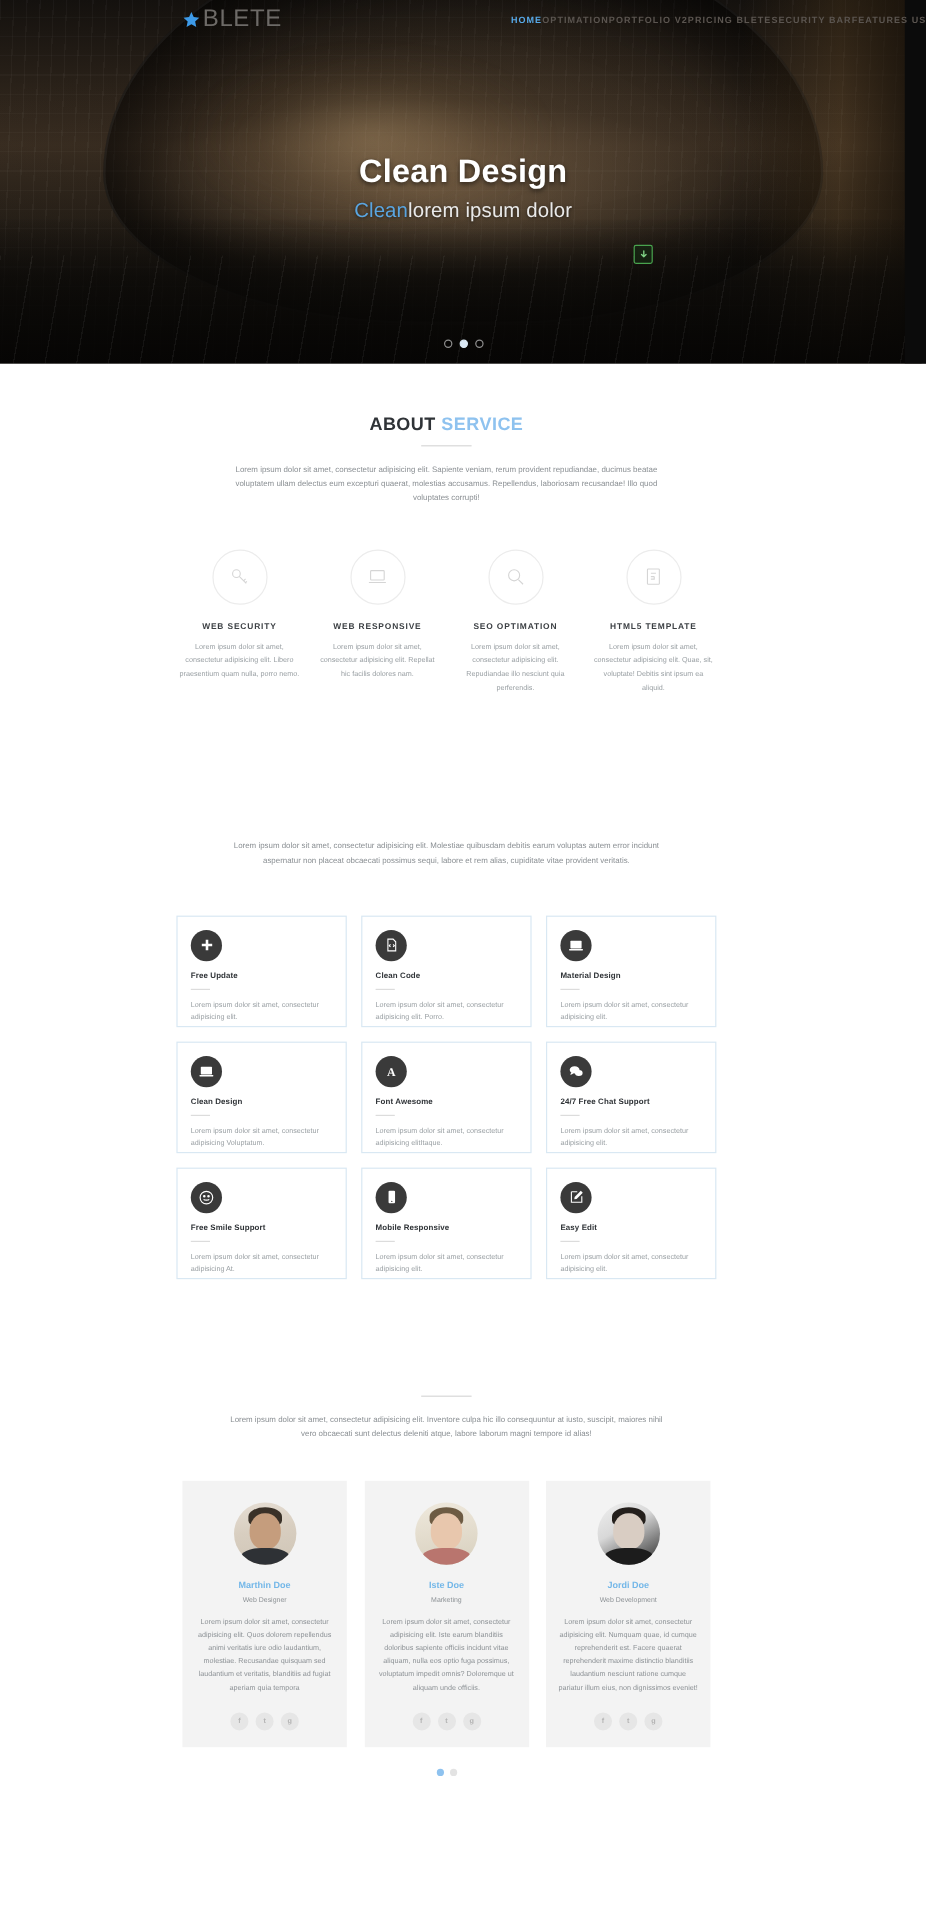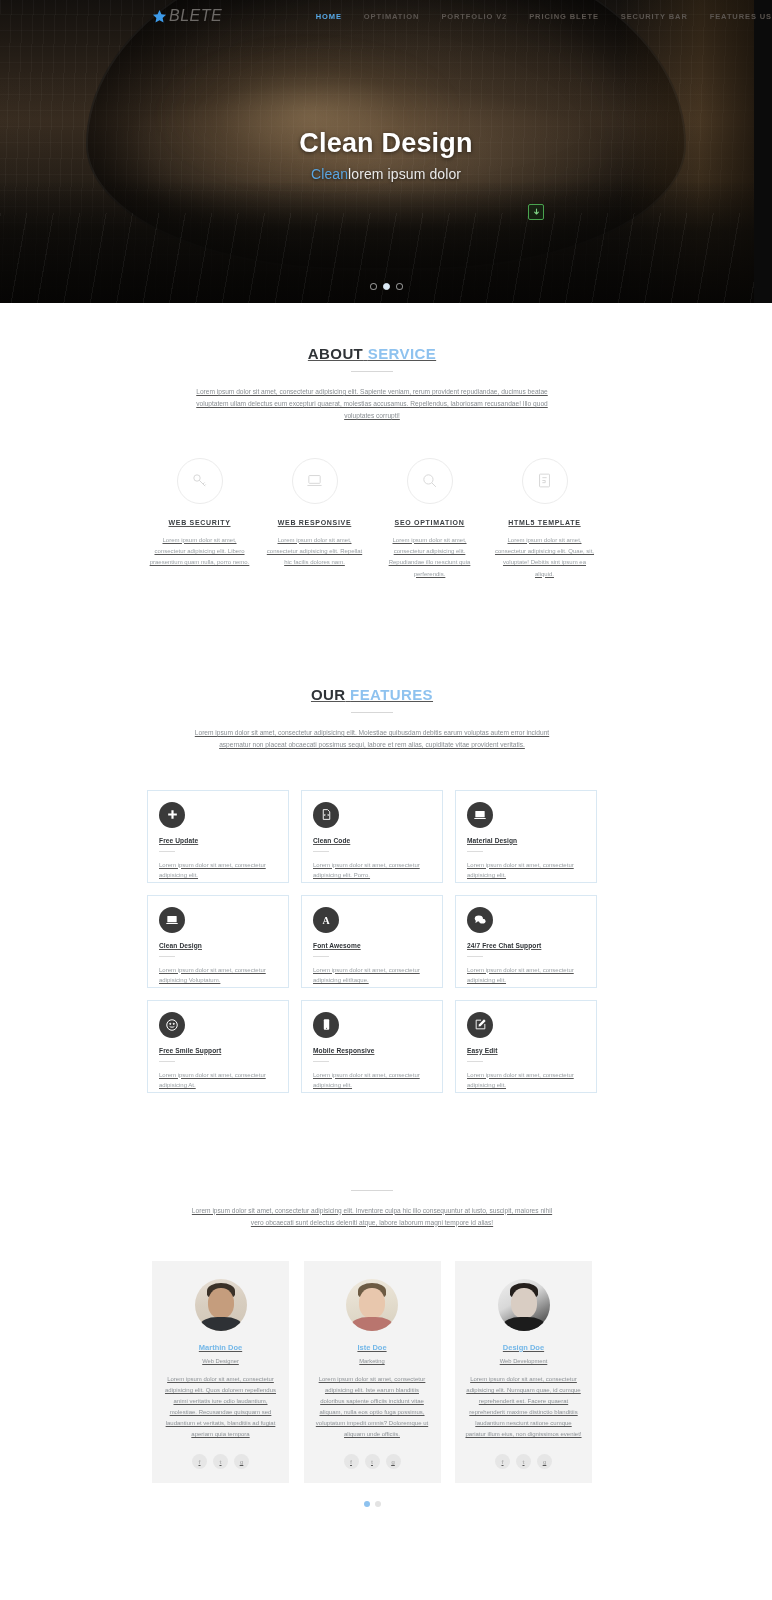--- a/index.html
+++ b/index.html
@@ -62,43 +62,42 @@
   
   .nav {
     position:absolute; top:0; left:0; right:0; height:32px;
     display:flex; align-items:center; z-index:8;
   }
   .logo { display:flex; align-items:center; margin-left:152px; gap:2px; }
   .logo-star {
     width:15px; height:15px; display:block;
   }
   .logo-text {
-    font-size:16px; letter-spacing:.5px; font-weight:400;
+    font-size:20px; letter-spacing:.5px; font-weight:400;
     color:#6d6a67;
-    font-style:italic;
   }
   .nav-links {
     margin-left:auto; 
-    display:flex; align-items:center; gap:22px;
+    display:flex; align-items:center; 
   }
   .nav-links a {
     font-size:7.5px; letter-spacing:.9px; font-weight:700;
     color:#5b5550; text-decoration:none; white-space:nowrap;
   }
   .nav-links a.active { color:#57a9e8; }
 
   .hero-center {
     position:absolute; left:0; right:0; top:128px; text-align:center; z-index:6;
   }
   .hero-title {
     font-size:27px; font-weight:700; color:#fff; letter-spacing:.2px;
     text-shadow:0 1px 4px rgba(0,0,0,.6);
   }
   .hero-sub {
-    margin-top:7px; font-size:14px; color:#e9e9e9; letter-spacing:.1px;
+    margin-top:7px; font-size:17px; color:#e9e9e9; letter-spacing:.1px;
     text-shadow:0 1px 3px rgba(0,0,0,.6);
   }
   .hero-sub .accent { color:#5aa5e0; }
 
   .scroll-btn {
     position:absolute; right:228px; top:204px; width:16px; height:16px;
     border:1px solid #49a34e; border-radius:2px;
     background:rgba(20,45,20,0.55);
     display:flex; align-items:center; justify-content:center;
     z-index:7; cursor:pointer;
@@ -110,21 +109,21 @@
     display:flex; justify-content:center; gap:6px; z-index:7;
   }
   .dot {
     width:7px; height:7px; border-radius:50%;
     border:1px solid rgba(255,255,255,.55);
     background:rgba(0,0,0,.35); cursor:pointer;
   }
   .dot.active { background:#dbe9f5; border-color:#dbe9f5; }
 
   
-  .section { width:744px;text-decoration:underline; }
+  .section { width:744px; }
   .sec-head { text-align:center; }
   .sec-title {
     font-size:15px; font-weight:700; letter-spacing:.4px; color:#2f3337;
   }
   .sec-title .accent { color:#8ec2ef; }
   .sec-rule {
     width:42px; height:1px; background:#d7d7d7; margin:9px auto 0;
   }
   .sec-desc {
     margin:14px auto 0; width:370px; text-align:center;
@@ -341,24 +340,20 @@
           </svg>
         </div>
         <div class="svc-name">HTML5 TEMPLATE</div>
         <div class="svc-desc">Lorem ipsum dolor sit amet, consectetur adipisicing elit. Quae, sit, voluptate! Debitis sint ipsum ea aliquid.</div>
       </div>
 
     </div>
   </section>
 
   <section class="section features">
-    <div class="sec-head">
-      <div class="sec-title"><span>OUR</span> <span class="accent">FEATURES</span></div>
-      <div class="sec-rule"></div>
-    </div>
     <p class="sec-desc">Lorem ipsum dolor sit amet, consectetur adipisicing elit. Molestiae quibusdam debitis earum voluptas autem error incidunt aspernatur non placeat obcaecati possimus sequi, labore et rem alias, cupiditate vitae provident veritatis.</p>
 
     <div class="feat-grid">
 
       <div class="feat-card">
         <div class="feat-ico">
           <svg width="13" height="13" viewBox="0 0 24 24" fill="#fff">
               <path d="M10 4h4v6h6v4h-6v6h-4v-6H4v-4h6z"></path>
             </svg>
         </div>
@@ -507,21 +502,21 @@
           <span class="tm-soc">g</span>
         </div>
       </div>
 
       <div class="team-card">
         <div class="avatar av3">
           <div class="av-hair"></div>
           <div class="av-face"></div>
           <div class="av-body"></div>
         </div>
-        <div class="tm-name">Design Doe</div>
+        <div class="tm-name">Jordi Doe</div>
         <div class="tm-role">Web Development</div>
         <div class="tm-desc">Lorem ipsum dolor sit amet, consectetur adipisicing elit. Numquam quae, id cumque reprehenderit est. Facere quaerat reprehenderit maxime distinctio blanditiis laudantium nesciunt ratione cumque pariatur illum eius, non dignissimos eveniet!</div>
         <div class="tm-socials">
           <span class="tm-soc">f</span>
           <span class="tm-soc">t</span>
           <span class="tm-soc">g</span>
         </div>
       </div>
 
     </div>

